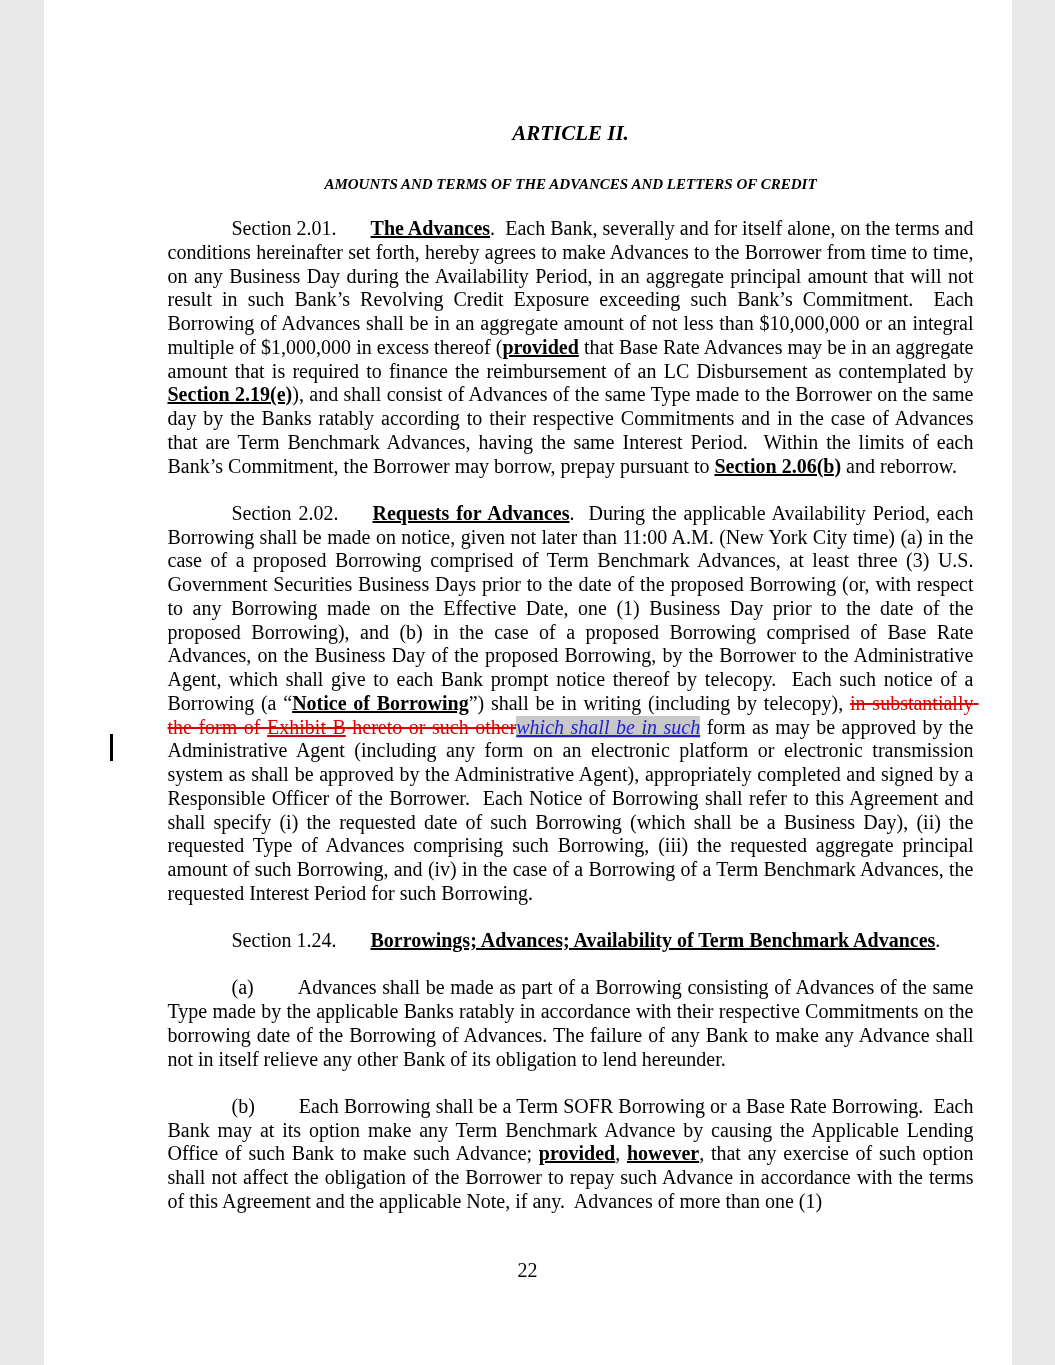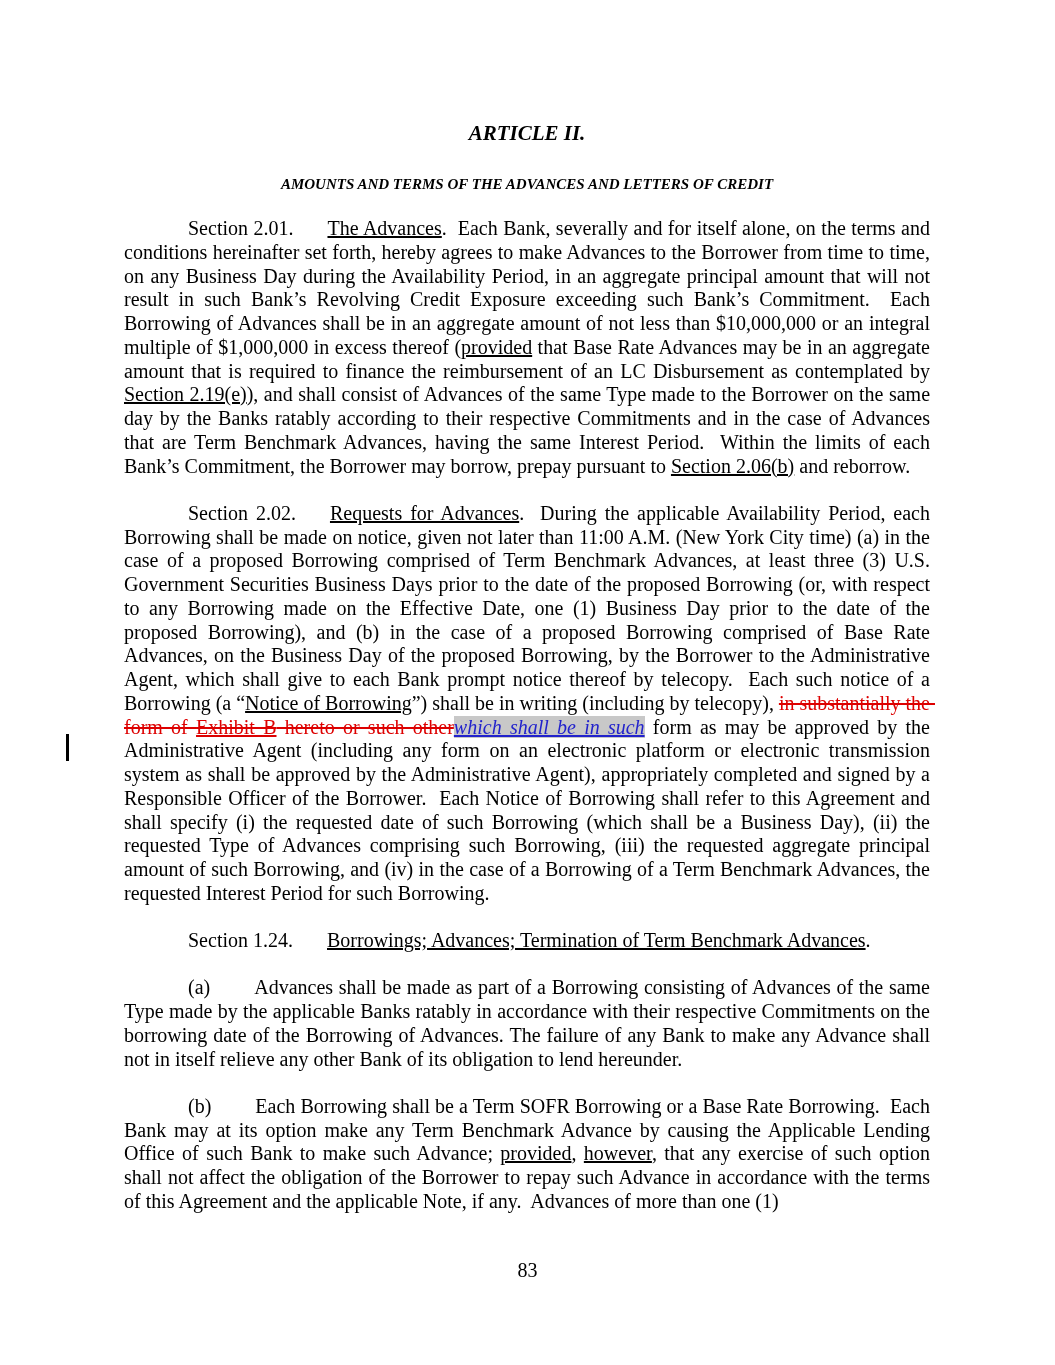--- a/index.html
+++ b/index.html
@@ -1,18 +1,18 @@
 <!DOCTYPE html>
 <html style="--del-color: #dd0000; --ins-color: #2222cc; --hl-color: #c8c8c8; --bar-color: #000000;"><head>
 <meta charset="utf-8">
 <style>
   html, body { margin: 0; padding: 0; background: #e9e9e9; }
   .page {
     position: relative;
-    width: 1055px;
+    width: 968px;
     height: 1365px;
     background: #ffffff;
     font-family: "Liberation Serif", "DejaVu Serif", serif;
     color: #000000;
     overflow: hidden;
     margin: 0 auto;
   }
   .content {
     position: absolute;
     left: 124px;
@@ -36,21 +36,21 @@
     margin: 0 0 21px 0;
   }
   .para {
     font-size: 20px;
     line-height: 23.75px;
     text-align: justify;
     text-indent: 64px;
     margin: 0 0 23.5px 0;
     white-space: pre-wrap;
   }
-  .u   { text-decoration: underline; }
+  .u   { text-decoration: underline; font-weight: bold; }
   .del { color: var(--del-color, #dd0000); text-decoration: line-through; }
   .delu{ color: var(--del-color, #dd0000); text-decoration: line-through underline; }
   .ins {
     color: var(--ins-color, #2222cc);
     text-decoration: underline;
     background: var(--hl-color, #c8c8c8);
     font-style: italic;
   }
   .tab      { display: inline-block; width: 34px; }
   .tab-wide { display: inline-block; width: 44px; }
@@ -76,19 +76,19 @@
 <body>
 
 <div class="page">
   <div class="change-bar"></div>
   <div class="content">
     <div class="h1">ARTICLE II.</div>
     <div class="h2">AMOUNTS AND TERMS OF THE ADVANCES AND LETTERS OF CREDIT</div>
     <div id="paras">
         <div class="para"><span>Section 2.01.</span><span class="tab"></span><span class="u">The Advances</span><span>.  Each Bank, severally and for itself alone, on the terms and conditions hereinafter set forth, hereby agrees to make Advances to the Borrower from time to time, on any Business Day during the Availability Period, in an aggregate principal amount that will not result in such Bank’s Revolving Credit Exposure exceeding such Bank’s Commitment.  Each Borrowing of Advances shall be in an aggregate amount of not less than $10,000,000 or an integral multiple of $1,000,000 in excess thereof (</span><span class="u">provided</span><span> that Base Rate Advances may be in an aggregate amount that is required to finance the reimbursement of an LC Disbursement as contemplated by </span><span class="u">Section 2.19(e)</span><span>), and shall consist of Advances of the same Type made to the Borrower on the same day by the Banks ratably according to their respective Commitments and in the case of Advances that are Term Benchmark Advances, having the same Interest Period.  Within the limits of each Bank’s Commitment, the Borrower may borrow, prepay pursuant to </span><span class="u">Section 2.06(b)</span><span> and reborrow.</span></div>
         <div class="para"><span>Section 2.02.</span><span class="tab"></span><span class="u">Requests for Advances</span><span>.  During the applicable Availability Period, each Borrowing shall be made on notice, given not later than 11:00 A.M. (New York City time) (a) in the case of a proposed Borrowing comprised of Term Benchmark Advances, at least three (3) U.S. Government Securities Business Days prior to the date of the proposed Borrowing (or, with respect to any Borrowing made on the Effective Date, one (1) Business Day prior to the date of the proposed Borrowing), and (b) in the case of a proposed Borrowing comprised of Base Rate Advances, on the Business Day of the proposed Borrowing, by the Borrower to the Administrative Agent, which shall give to each Bank prompt notice thereof by telecopy.  Each such notice of a Borrowing (a “</span><span class="u">Notice of Borrowing</span><span>”) shall be in writing (including by telecopy), </span><span class="del">in substantially the form of </span><span class="delu">Exhibit B</span><span class="del"> hereto or such other</span><span class="ins">which shall be in such</span><span> form as may be approved by the Administrative Agent (including any form on an electronic platform or electronic transmission system as shall be approved by the Administrative Agent), appropriately completed and signed by a Responsible Officer of the Borrower.  Each Notice of Borrowing shall refer to this Agreement and shall specify (i) the requested date of such Borrowing (which shall be a Business Day), (ii) the requested Type of Advances comprising such Borrowing, (iii) the requested aggregate principal amount of such Borrowing, and (iv) in the case of a Borrowing of a Term Benchmark Advances, the requested Interest Period for such Borrowing.</span></div>
-        <div class="para"><span>Section 1.24.</span><span class="tab"></span><span class="u">Borrowings; Advances; Termination of Term Benchmark Advances</span><span>.</span></div>
+        <div class="para"><span>Section 1.24.</span><span class="tab"></span><span class="u">Borrowings; Advances; Availability of Term Benchmark Advances</span><span>.</span></div>
         <div class="para"><span>(a)</span><span class="tab-wide"></span><span>Advances shall be made as part of a Borrowing consisting of Advances of the same Type made by the applicable Banks ratably in accordance with their respective Commitments on the borrowing date of the Borrowing of Advances. The failure of any Bank to make any Advance shall not in itself relieve any other Bank of its obligation to lend hereunder.</span></div>
         <div class="para"><span>(b)</span><span class="tab-wide"></span><span>Each Borrowing shall be a Term SOFR Borrowing or a Base Rate Borrowing.  Each Bank may at its option make any Term Benchmark Advance by causing the Applicable Lending Office of such Bank to make such Advance; </span><span class="u">provided</span><span>, </span><span class="u">however</span><span>, that any exercise of such option shall not affect the obligation of the Borrower to repay such Advance in accordance with the terms of this Agreement and the applicable Note, if any.  Advances of more than one (1)</span></div>
       </div>
   </div>
-  <div class="page-number">83</div>
+  <div class="page-number">22</div>
 </div>
 
 </body></html>

